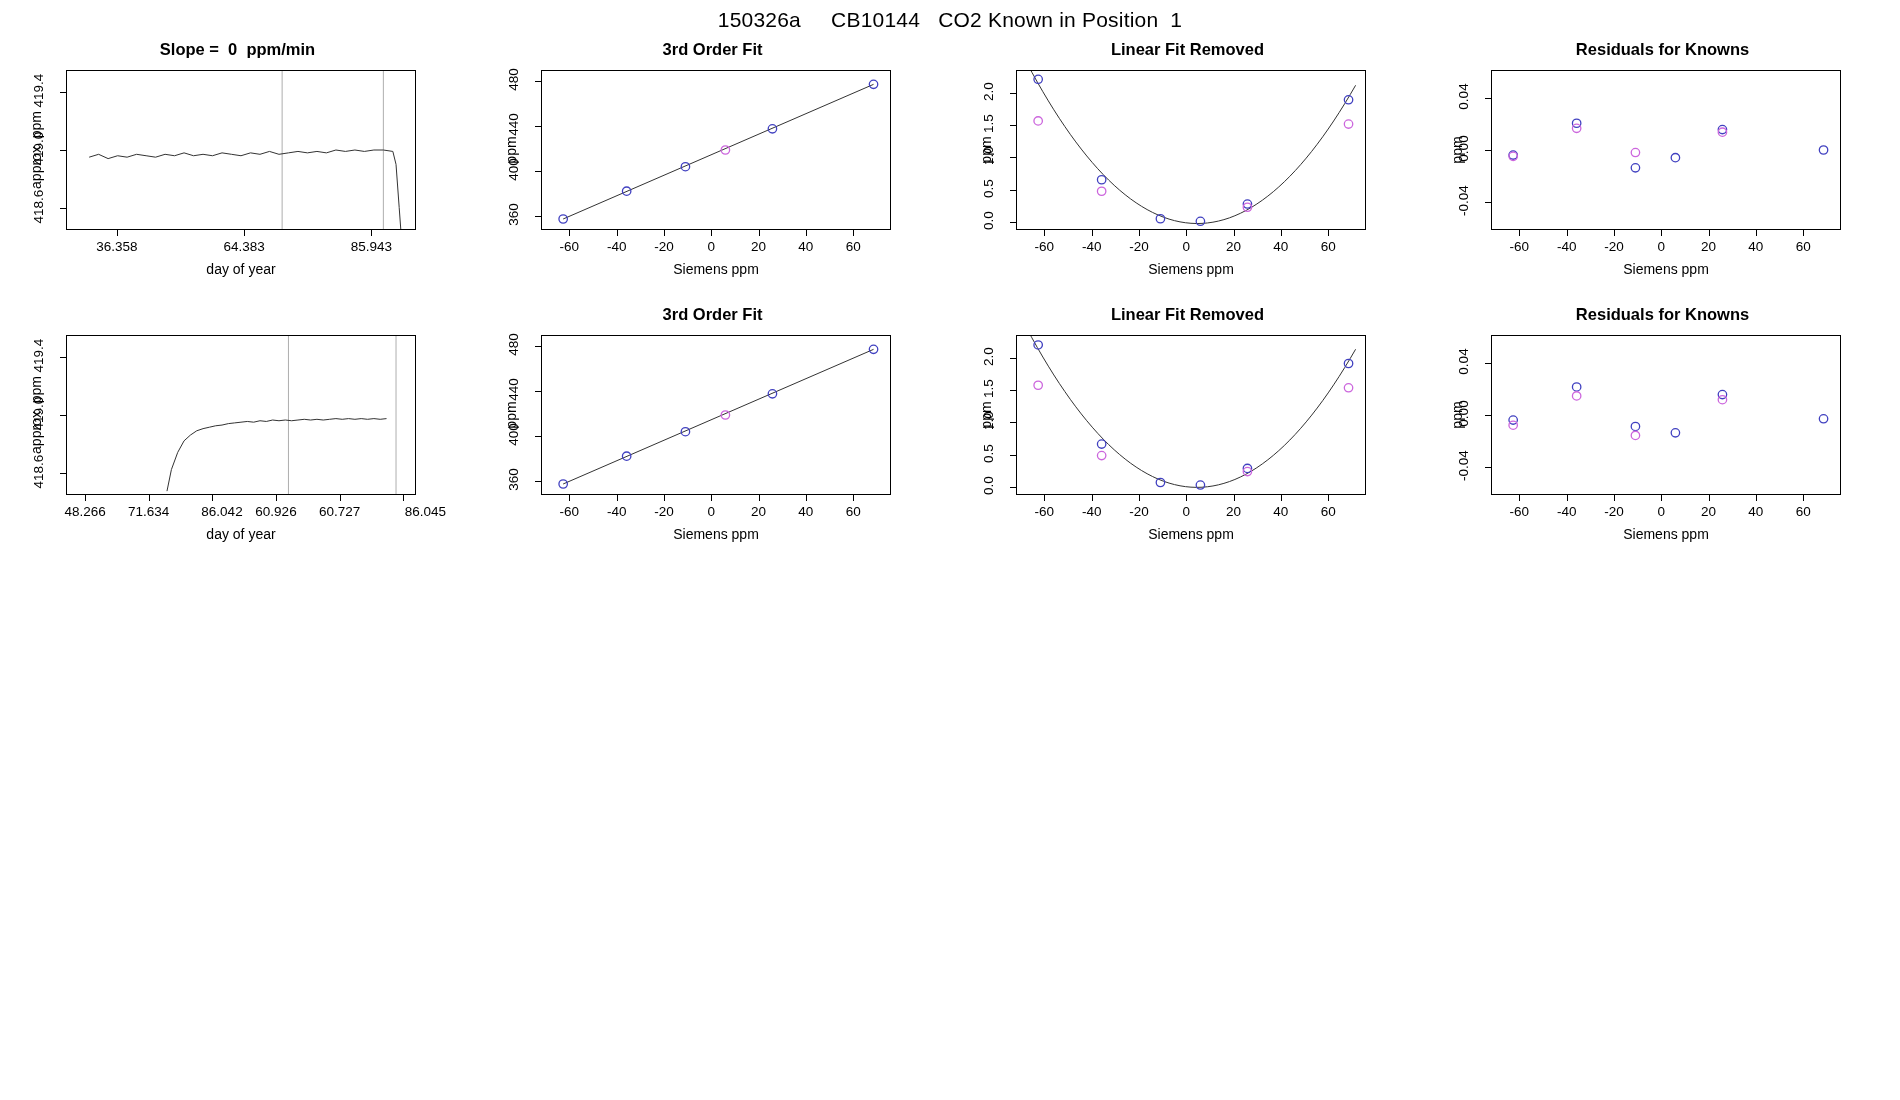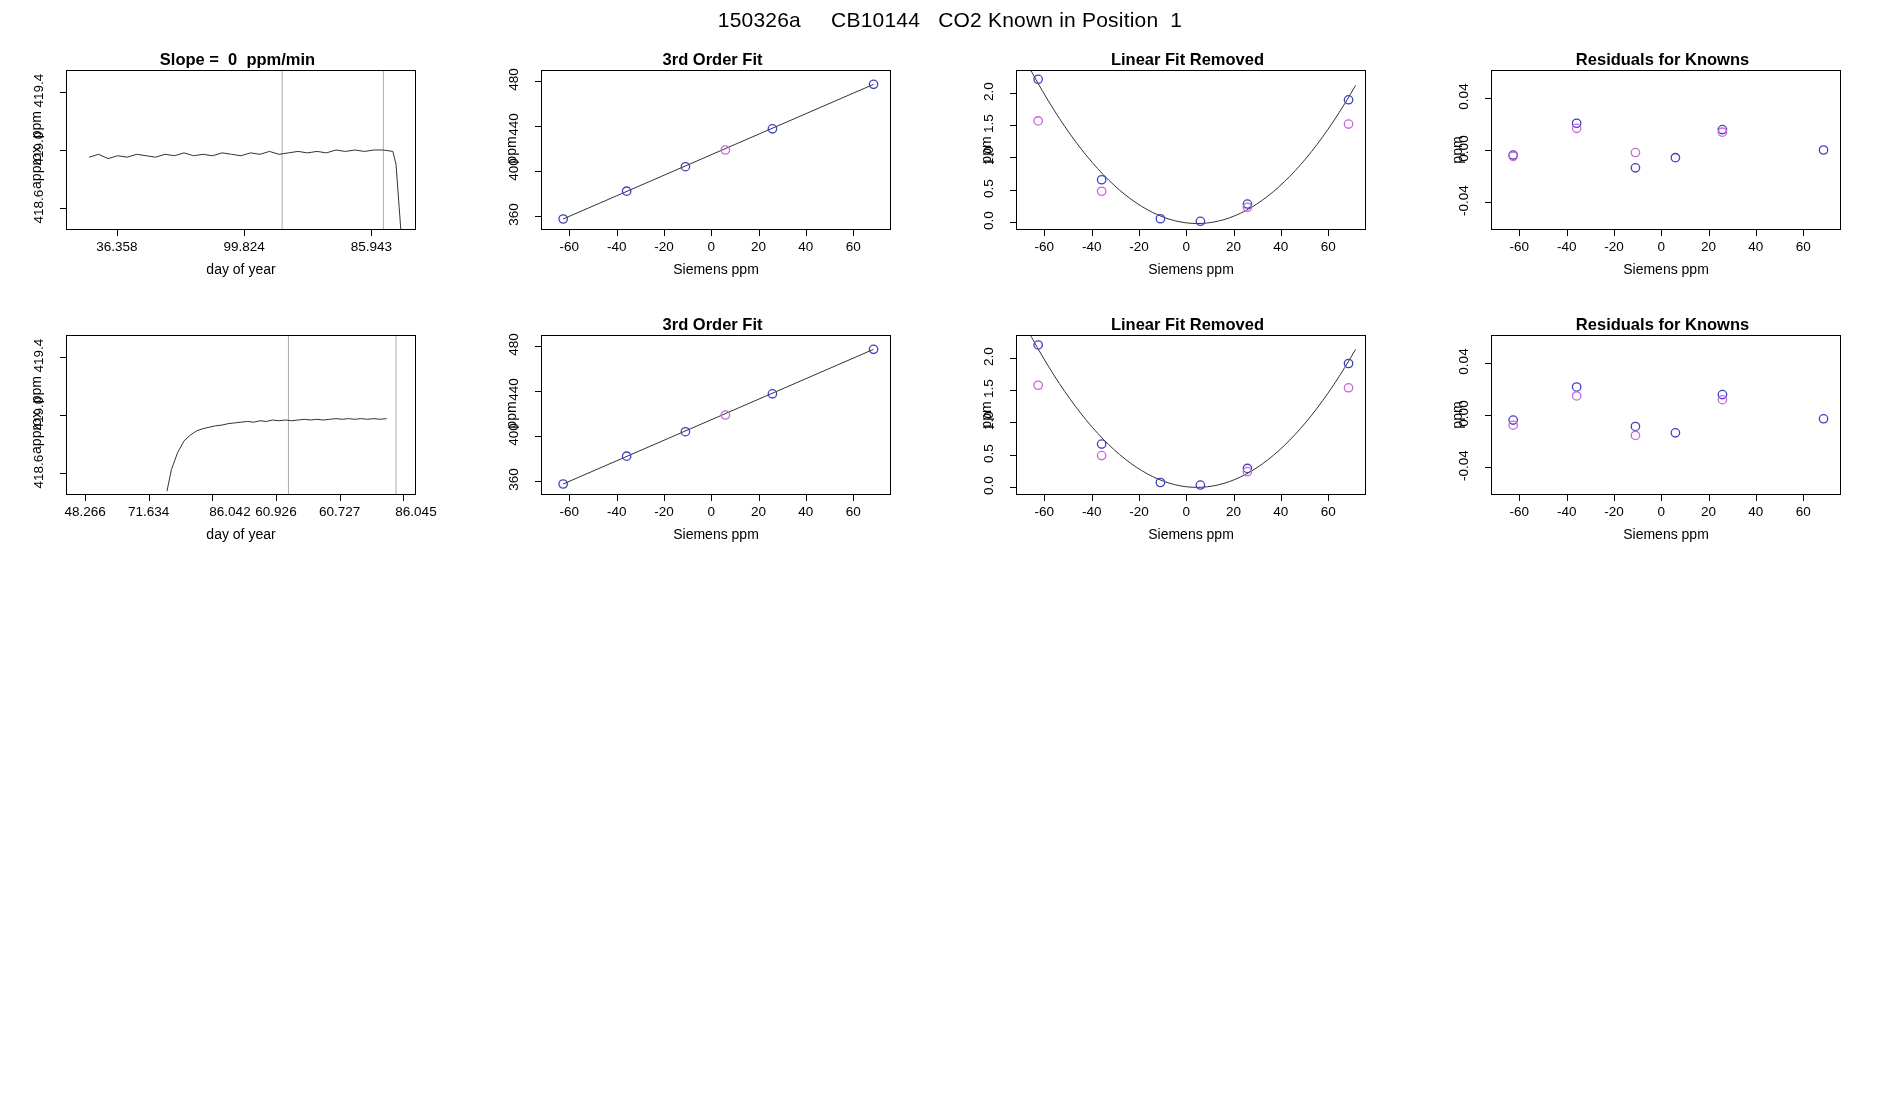--- a/index.html
+++ b/index.html
@@ -41,21 +41,20 @@
   }
   .panel-title {
     position: absolute;
     top: 6px;
     left: 0;
     width: 100%;
     text-align: center;
     font-size: 16.5px;
     font-weight: bold;
     white-space: pre;
-    margin-top: 10px;
   }
   .plot-box {
     position: absolute;
     border: 1px solid #000000;
     box-sizing: border-box;
     overflow: visible;
   }
   .plot-inner {
     position: absolute;
     left: 0;
@@ -109,21 +108,21 @@
             <line x1="318.181818181736" y1="0" x2="318.181818181736" y2="160" stroke="#999999" stroke-width="0.8" vector-effect="non-scaling-stroke"></line>
             <path d="M22.27 87.27 L31.82 84.36 L41.36 88.73 L50.91 85.82 L60.45 87.27 L70.00 84.36 L79.55 85.82 L89.09 87.27 L98.64 84.36 L108.18 85.82 L117.73 82.91 L127.27 85.82 L136.82 84.36 L146.36 85.82 L155.91 82.91 L165.45 84.36 L175.00 85.82 L184.55 82.91 L194.09 84.36 L203.64 81.45 L213.18 84.36 L222.73 82.91 L232.27 81.45 L241.82 82.91 L251.36 81.45 L260.91 82.91 L270.45 80.00 L280.00 81.45 L289.55 80.00 L299.09 81.45 L308.64 80.00 L318.18 80.00 L327.73 81.45 L330.91 94.55 L334.09 138.18 L337.27 181.82 L340.45 225.45 L343.64 254.55 " fill="none" stroke="#333333" stroke-width="1" vector-effect="non-scaling-stroke"></path>
           </svg>
       </div>
       <div class="ylab" style="left:-24px;top:108px;width:120px;text-align:center;transform:rotate(-90deg);">approx. ppm</div>
       <div class="xlab" style="left:66px;top:227px;width:350px;">day of year</div>
       <div class="ticks" id="ticks-r1c1">
           <div class="axis-line" style="left: 116.909px; top: 196px; width: 1px; height: 6px;"></div>
           <div class="tick-x" style="left: 76.9091px; top: 205px; width: 80px;">36.358</div>
           <div class="axis-line" style="left: 244.182px; top: 196px; width: 1px; height: 6px;"></div>
-          <div class="tick-x" style="left: 204.182px; top: 205px; width: 80px;">99.824</div>
+          <div class="tick-x" style="left: 204.182px; top: 205px; width: 80px;">64.383</div>
           <div class="axis-line" style="left: 371.455px; top: 196px; width: 1px; height: 6px;"></div>
           <div class="tick-x" style="left: 331.455px; top: 205px; width: 80px;">85.943</div>
           <div class="axis-line" style="left: 60px; top: 174.182px; width: 6px; height: 1px;"></div>
           <div class="tick-y" style="left: 18px; top: 165.182px; width: 40px; text-align: center; transform: rotate(-90deg);">418.6</div>
           <div class="axis-line" style="left: 60px; top: 116px; width: 6px; height: 1px;"></div>
           <div class="tick-y" style="left: 18px; top: 107px; width: 40px; text-align: center; transform: rotate(-90deg);">419.0</div>
           <div class="axis-line" style="left: 60px; top: 57.8182px; width: 6px; height: 1px;"></div>
           <div class="tick-y" style="left: 18px; top: 48.8182px; width: 40px; text-align: center; transform: rotate(-90deg);">419.4</div>
         </div>
     </div>
@@ -271,27 +270,27 @@
           </svg>
       </div>
       <div class="ylab" style="left:-24px;top:108px;width:120px;text-align:center;transform:rotate(-90deg);">approx. ppm</div>
       <div class="xlab" style="left:66px;top:227px;width:350px;">day of year</div>
       <div class="ticks" id="ticks-r2c1">
           <div class="axis-line" style="left: 85.0909px; top: 196px; width: 1px; height: 6px;"></div>
           <div class="tick-x" style="left: 45.0909px; top: 205px; width: 80px;">48.266</div>
           <div class="axis-line" style="left: 148.727px; top: 196px; width: 1px; height: 6px;"></div>
           <div class="tick-x" style="left: 108.727px; top: 205px; width: 80px;">71.634</div>
           <div class="axis-line" style="left: 212.364px; top: 196px; width: 1px; height: 6px;"></div>
-          <div class="tick-x" style="left: 190px; top: 205px; width: 80px;">86.042</div>
+          <div class="tick-x" style="left: 182px; top: 205px; width: 80px;">86.042</div>
           <div class="axis-line" style="left: 276px; top: 196px; width: 1px; height: 6px;"></div>
           <div class="tick-x" style="left: 236px; top: 205px; width: 80px;">60.926</div>
           <div class="axis-line" style="left: 339.636px; top: 196px; width: 1px; height: 6px;"></div>
           <div class="tick-x" style="left: 299.636px; top: 205px; width: 80px;">60.727</div>
           <div class="axis-line" style="left: 403.273px; top: 196px; width: 1px; height: 6px;"></div>
-          <div class="tick-x" style="left: 376px; top: 205px; width: 80px;">86.045</div>
+          <div class="tick-x" style="left: 366px; top: 205px; width: 80px; text-align: right;">86.045</div>
           <div class="axis-line" style="left: 60px; top: 174.182px; width: 6px; height: 1px;"></div>
           <div class="tick-y" style="left: 18px; top: 165.182px; width: 40px; text-align: center; transform: rotate(-90deg);">418.6</div>
           <div class="axis-line" style="left: 60px; top: 116px; width: 6px; height: 1px;"></div>
           <div class="tick-y" style="left: 18px; top: 107px; width: 40px; text-align: center; transform: rotate(-90deg);">419.0</div>
           <div class="axis-line" style="left: 60px; top: 57.8182px; width: 6px; height: 1px;"></div>
           <div class="tick-y" style="left: 18px; top: 48.8182px; width: 40px; text-align: center; transform: rotate(-90deg);">419.4</div>
         </div>
     </div>
 
     <div class="panel" style="left:475px;width:475px;height:265px;">

